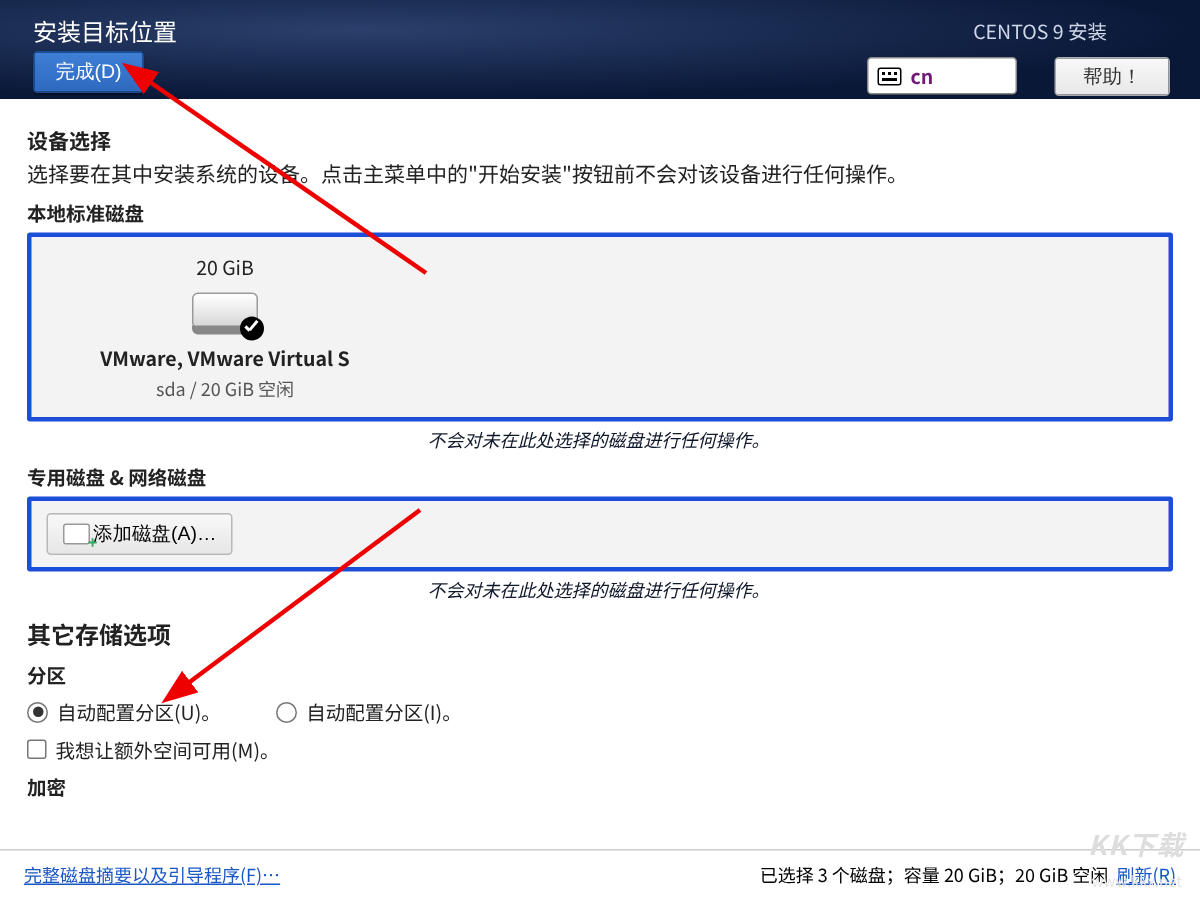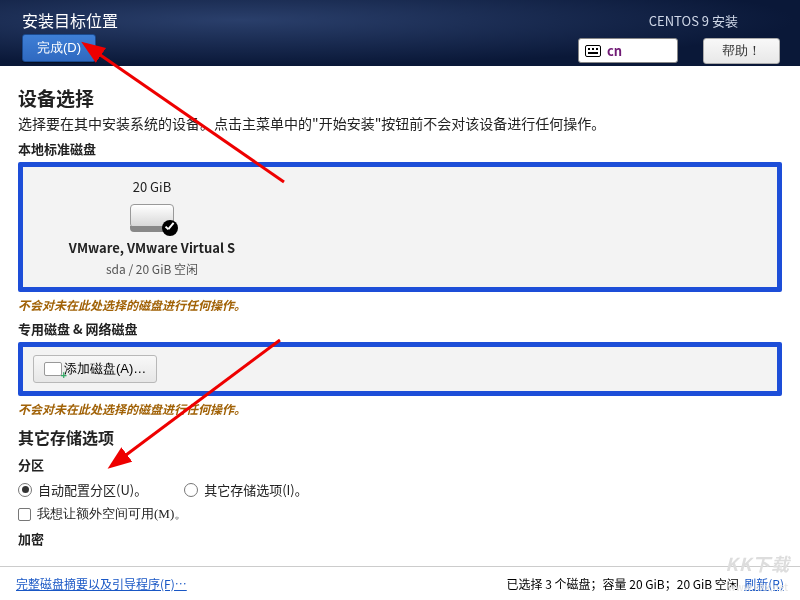--- a/index.html
+++ b/index.html
@@ -34,38 +34,38 @@
       linear-gradient(#000,#000) 8px 0/2px 2px no-repeat,
       linear-gradient(#000,#000) 0 4px/10px 2px no-repeat; }
   .lang-text { font-weight: bold; font-size: 13px; color: #701a75; }
   .help-btn {
     position: absolute; right: 20px; top: 38px;
     background: linear-gradient(#f8f8f8,#e8e8e8);
     border: 1px solid #aaa; border-radius: 3px;
     padding: 3px 18px; font-size: 13px; color: #333;
   }
   .content { padding: 10px 18px 0 18px; color: #222; }
-  .section-h { font-size: 19px; font-weight: bold; margin: 8px 0 2px 0; }
+  .section-h { font-size: 14px; font-weight: bold; margin: 8px 0 2px 0; }
   .section-desc { font-size: 14px; margin-bottom: 4px; }
   .subhead { font-size: 13px; font-weight: bold; margin: 6px 0 4px 0; }
   .panel {
-    border: 5px solid #1d4ed8; background: #f3f3f3;
+    border: 3px solid #1d4ed8; background: #f3f3f3;
     border-radius: 2px; padding: 10px 14px; position: relative;
   }
   .disk-block { width: 230px; text-align: center; }
   .disk-cap { font-size: 13px; margin-bottom: 6px; }
   .disk-icon { width: 44px; height: 30px; margin: 0 auto 6px auto; position: relative; }
   .disk-icon .body { width: 44px; height: 24px; background: linear-gradient(#fff,#d6d6d6); border:1px solid #999; border-radius: 4px; position:absolute; bottom:4px; }
   .disk-icon .base { width: 44px; height: 6px; background: #888; position:absolute; bottom:0; border-radius: 0 0 4px 4px; }
   .disk-icon .check { position:absolute; right:-4px; bottom:-4px; width:16px; height:16px; background:#000; border-radius:50%; }
   .disk-icon .check::after { content:""; position:absolute; left:3px; top:7px; width:4px; height:2px; background:#fff; transform:rotate(45deg); }
   .disk-icon .check::before { content:""; position:absolute; left:5px; top:5px; width:8px; height:2px; background:#fff; transform:rotate(-50deg); }
   .disk-name { font-size: 13px; font-weight: bold; }
   .disk-sub { font-size: 12px; color: #555; margin-top: 3px; }
-  .panel-note { font-size: 12px; font-style: italic; color: #a16207; text-align: left; margin: 4px 2px 0 0; font-weight: bold; }
+  .panel-note { font-size: 12px; font-style: italic; color: #0f172a; text-align: center; margin: 4px 2px 0 0; }
   .add-disk-btn {
     background: linear-gradient(#f8f8f8,#e6e6e6); border:1px solid #b8b8b8; border-radius:3px;
     padding: 4px 10px; font-size: 13px; display:inline-flex; flex-direction:row; align-items:center; gap:2px;
   }
   .add-disk-btn .plus { width:18px; height:14px; border:1px solid #999; background:#fff; border-radius:2px; position:relative; }
   .add-disk-btn .plus::after { content:"+"; position:absolute; right:-6px; bottom:-6px; font-size:11px; font-weight:bold; color:#3a6; }
   .options { margin-top: 8px; }
   .opt-sub { font-size: 13px; font-weight: bold; margin: 6px 0 4px 0; }
   .radio-row { display:flex; gap: 37px; align-items:center; margin: 6px 0; font-size: 13px; }
   .radio { width:14px; height:14px; border:1px solid #777; border-radius:50%; display:inline-flex; align-items:center; justify-content:center; margin-right:6px; }
@@ -123,25 +123,25 @@
   <div class="options">
     <div class="section-h" style="font-size:16px;">其它存储选项</div>
     <div class="opt-sub">分区</div>
     <div class="radio-row">
       <label style="display:flex;align-items:center;">
         <span class="radio checked"></span>
         <span>自动配置分区(U)。</span>
       </label>
       <label style="display:flex;align-items:center;">
         <span class="radio"></span>
-        <span>其它存储选项(I)。</span>
+        <span>自动配置分区(I)。</span>
       </label>
     </div>
     <div class="radio-row">
-      <label style="display:flex;align-items:center;font-family:Liberation Serif, serif;">
+      <label style="display:flex;align-items:center;">
         <span class="checkbox"></span>
         <span>我想让额外空间可用(M)。</span>
       </label>
     </div>
     <div class="opt-sub">加密</div>
   </div>
 </div>
 
 <div class="footer">
   <span class="link">完整磁盘摘要以及引导程序(F)…</span>

